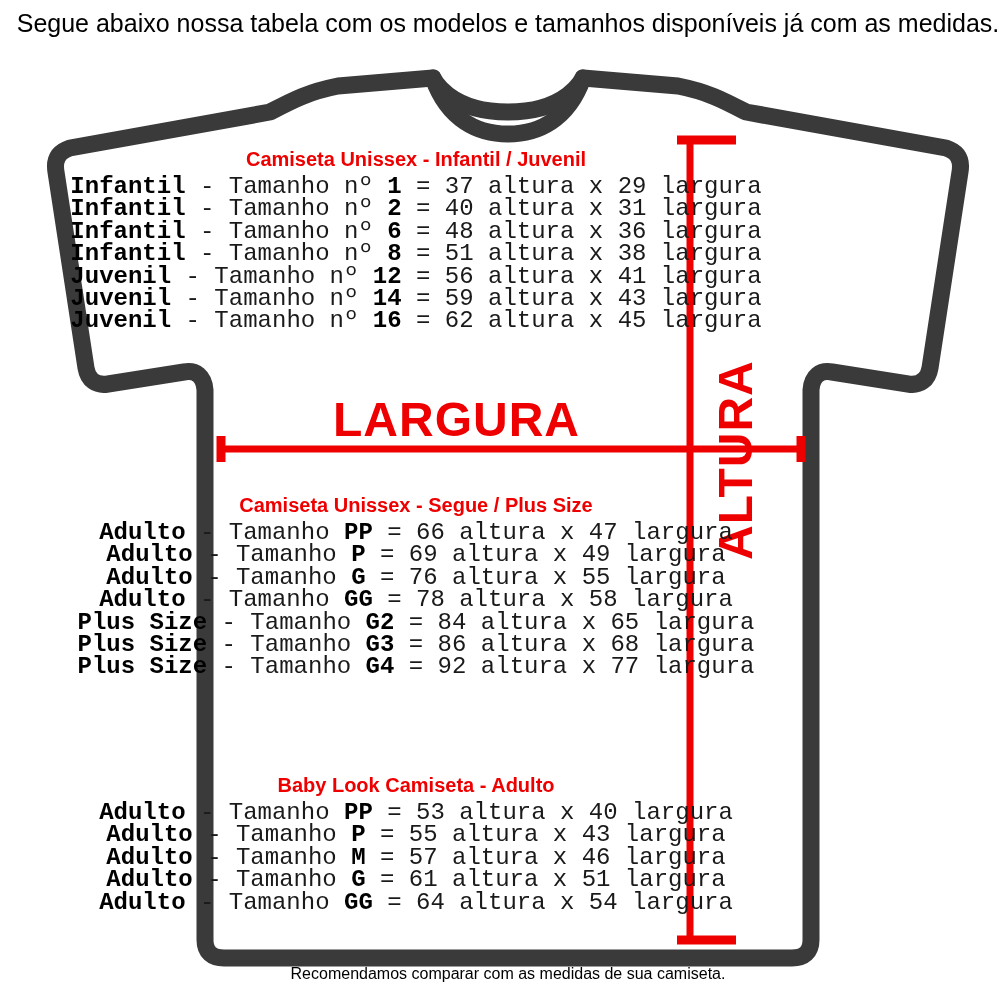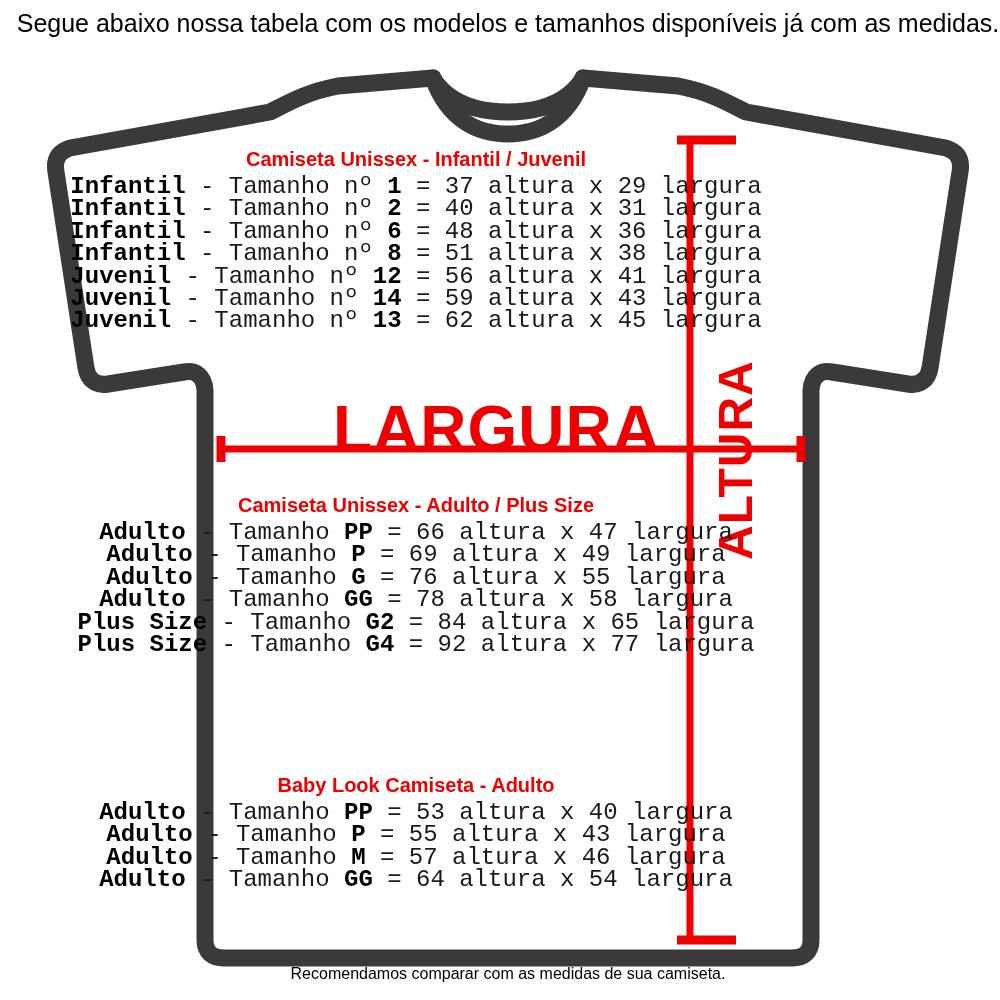--- a/index.html
+++ b/index.html
@@ -56,21 +56,21 @@
   }
 
   .dim-label {
     position: absolute;
     color: #ee0000;
     font-weight: bold;
     font-family: "Liberation Sans", sans-serif;
     letter-spacing: 1px;
   }
   #largura-label {
-    font-size: 64px;
+    font-size: 48px;
     left: 325px;
     top: 392px;
   }
   #altura-label {
     font-size: 48px;
     left: 700px;
     top: 560px;
     transform-origin: left top;
     transform: rotate(-90deg);
     white-space: nowrap;
@@ -159,41 +159,43 @@
 
   <div class="table-block" id="block-kids">
     <div class="table-title">Camiseta Unissex - Infantil / Juvenil</div>
     <div class="rows">
         <div class="row-line"><b>Infantil</b> - Tamanho nº <b>1</b> = 37 altura x 29 largura</div>
         <div class="row-line"><b>Infantil</b> - Tamanho nº <b>2</b> = 40 altura x 31 largura</div>
         <div class="row-line"><b>Infantil</b> - Tamanho nº <b>6</b> = 48 altura x 36 largura</div>
         <div class="row-line"><b>Infantil</b> - Tamanho nº <b>8</b> = 51 altura x 38 largura</div>
         <div class="row-line"><b>Juvenil</b> - Tamanho nº <b>12</b> = 56 altura x 41 largura</div>
         <div class="row-line"><b>Juvenil</b> - Tamanho nº <b>14</b> = 59 altura x 43 largura</div>
-        <div class="row-line"><b>Juvenil</b> - Tamanho nº <b>13</b> = 62 altura x 45 largura</div>
+        <div class="row-line"><b>Juvenil</b> - Tamanho nº <b>16</b> = 62 altura x 45 largura</div>
       </div>
   </div>
 
   <div class="table-block" id="block-adult">
-    <div class="table-title">Camiseta Unissex - Adulto / Plus Size</div>
+    <div class="table-title">Camiseta Unissex - Segue / Plus Size</div>
     <div class="rows">
         <div class="row-line"><b>Adulto</b> - Tamanho <b>PP</b> = 66 altura x 47 largura</div>
         <div class="row-line"><b>Adulto</b> - Tamanho <b>P</b> = 69 altura x 49 largura</div>
         <div class="row-line"><b>Adulto</b> - Tamanho <b>G</b> = 76 altura x 55 largura</div>
         <div class="row-line"><b>Adulto</b> - Tamanho <b>GG</b> = 78 altura x 58 largura</div>
         <div class="row-line"><b>Plus Size</b> - Tamanho <b>G2</b> = 84 altura x 65 largura</div>
+        <div class="row-line"><b>Plus Size</b> - Tamanho <b>G3</b> = 86 altura x 68 largura</div>
         <div class="row-line"><b>Plus Size</b> - Tamanho <b>G4</b> = 92 altura x 77 largura</div>
       </div>
   </div>
 
   <div class="table-block" id="block-baby">
     <div class="table-title">Baby Look Camiseta - Adulto</div>
     <div class="rows">
         <div class="row-line"><b>Adulto</b> - Tamanho <b>PP</b> = 53 altura x 40 largura</div>
         <div class="row-line"><b>Adulto</b> - Tamanho <b>P</b> = 55 altura x 43 largura</div>
         <div class="row-line"><b>Adulto</b> - Tamanho <b>M</b> = 57 altura x 46 largura</div>
+        <div class="row-line"><b>Adulto</b> - Tamanho <b>G</b> = 61 altura x 51 largura</div>
         <div class="row-line"><b>Adulto</b> - Tamanho <b>GG</b> = 64 altura x 54 largura</div>
       </div>
   </div>
 
   <div class="caption" id="bottom-caption">Recomendamos comparar com as medidas de sua camiseta.</div>
 
 </div>
 
 </body></html>

